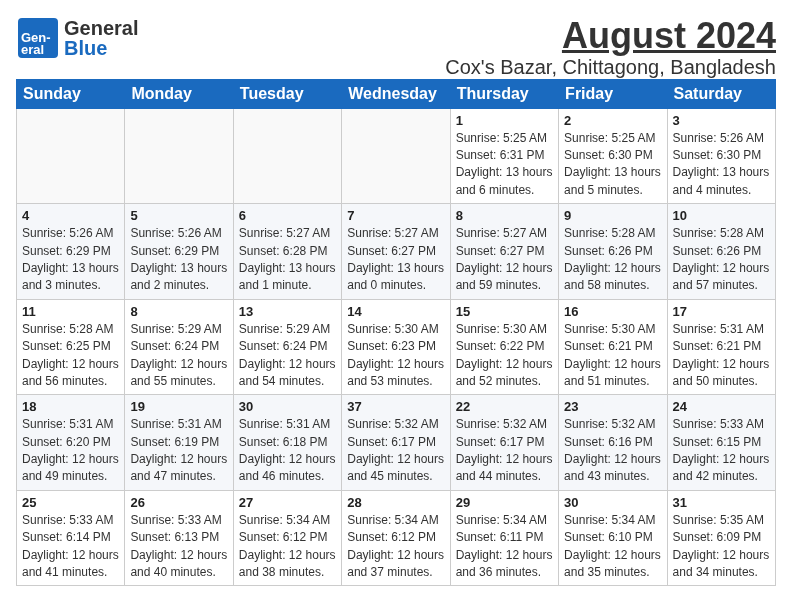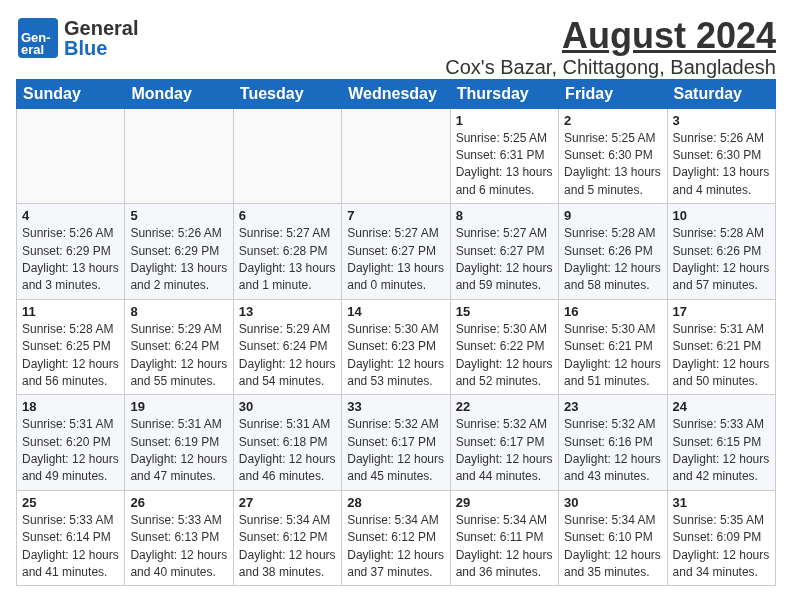--- a/index.html
+++ b/index.html
@@ -265,21 +265,21 @@
 and 47 minutes.</div>
         </td>
         <td>
           <span class="day-number">30</span>
           <div class="day-info" style="white-space: pre-line;">Sunrise: 5:31 AM
 Sunset: 6:18 PM
 Daylight: 12 hours
 and 46 minutes.</div>
         </td>
         <td>
-          <span class="day-number">33</span>
+          <span class="day-number">37</span>
           <div class="day-info" style="white-space: pre-line;">Sunrise: 5:32 AM
 Sunset: 6:17 PM
 Daylight: 12 hours
 and 45 minutes.</div>
         </td>
         <td>
           <span class="day-number">22</span>
           <div class="day-info" style="white-space: pre-line;">Sunrise: 5:32 AM
 Sunset: 6:17 PM
 Daylight: 12 hours

